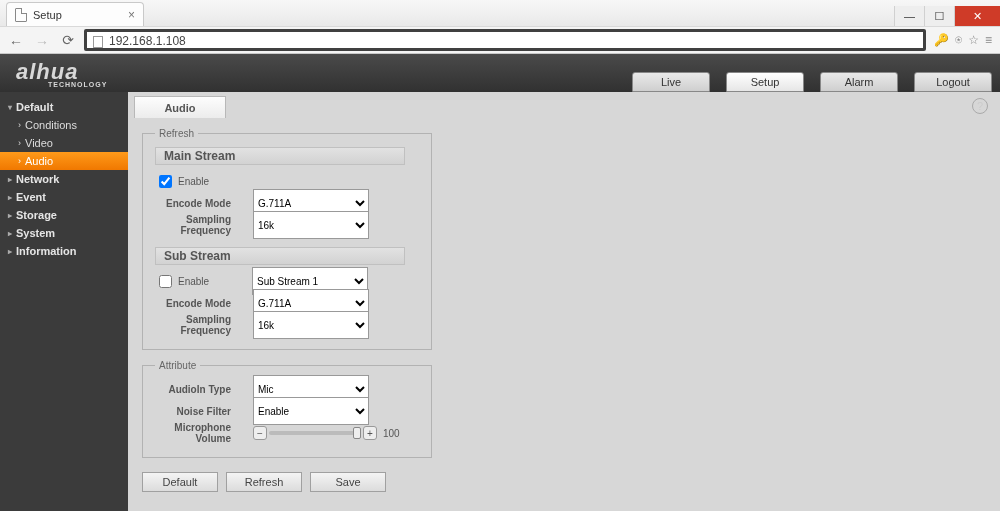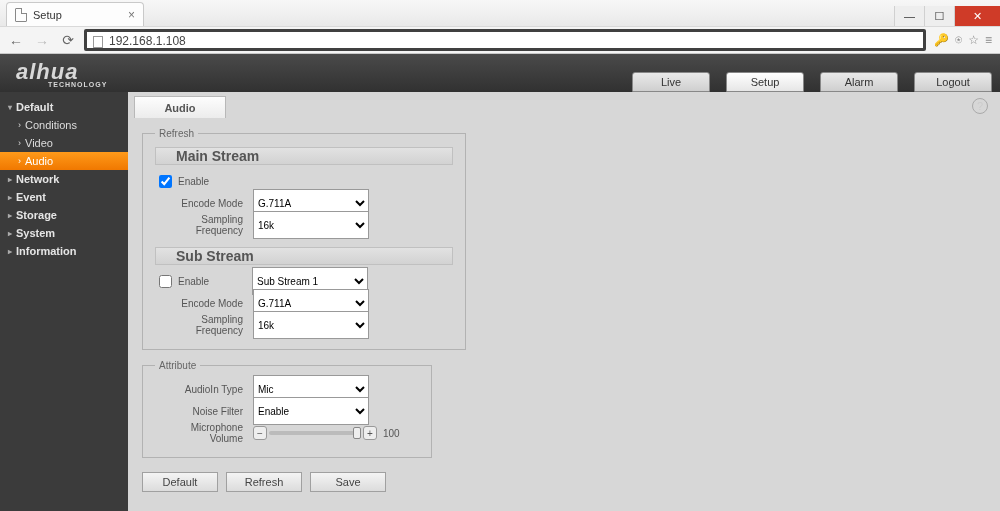--- a/index.html
+++ b/index.html
@@ -41,23 +41,23 @@
 
   .content { flex:1; background:#d7d7d7; display:flex; flex-direction:column; }
   .tabsrow { height:26px; display:flex; align-items:flex-end; padding-left:6px; }
   .ctab { width:92px; height:22px; background:linear-gradient(#fdfdfd,#ececec); border:1px solid #b8b8b8; border-bottom:none; font-size:11px; color:#555; font-weight:bold; display:flex; align-items:center; justify-content:center; }
   .helpicon { margin-left:auto; margin-right:12px; margin-bottom:4px; width:16px; height:16px; border:1px solid #aaa; border-radius:50%; color:#ccc; font-size:11px; display:flex; align-items:center; justify-content:center; }
 
   .panel { background:#d7d7d7; padding:10px 14px; position:relative; flex:1; overflow:auto; }
 
   fieldset { border:1px solid #b2b2b2; margin-bottom:10px; padding:8px 12px 12px 12px; width:290px; }
   legend { font-size:10px; color:#666; padding:0 4px; }
-  .sechdr { background:linear-gradient(#e2e2e2,#d2d2d2); border:1px solid #c0c0c0; height:18px; font-size:14px; font-weight:bold; color:#555; padding-left:20px; display:flex; align-items:center; margin-bottom:6px; width:298px; }
+  .sechdr { background:linear-gradient(#e2e2e2,#d2d2d2); border:1px solid #c0c0c0; height:18px; font-size:12px; font-weight:bold; color:#555; padding-left:8px; display:flex; align-items:center; margin-bottom:6px; width:250px; }
   .row { display:flex; align-items:center; height:20px; font-size:10px; color:#555; margin-bottom:2px; }
-  .row .lbl { width:98px; text-align:right; padding-right:10px; }
+  .row .lbl { width:98px; text-align:right; padding-right:22px;font-weight:bold; }
   .row select { width:116px; height:28px; font-size:10px; border:1px solid #999; background:#fff; }
   .row input[type=checkbox] { margin-left:4px; margin-right:6px; }
 
   .slider-wrap { display:flex; align-items:center; }
   .stepbtn { width:14px; height:14px; border:1px solid #999; border-radius:3px; background:#eee; font-size:10px; display:flex; align-items:center; justify-content:center; color:#555; }
   .strack { width:92px; height:4px; background:#bbb; border-radius:2px; margin:0 2px; position:relative; }
   .sthumb { position:absolute; right:0; top:-4px; width:8px; height:12px; background:#eee; border:1px solid #888; border-radius:2px; }
   .sval { font-size:10px; color:#555; margin-left:6px; }
 
   .btnrow { display:flex; gap:8px; margin-top:14px; }

